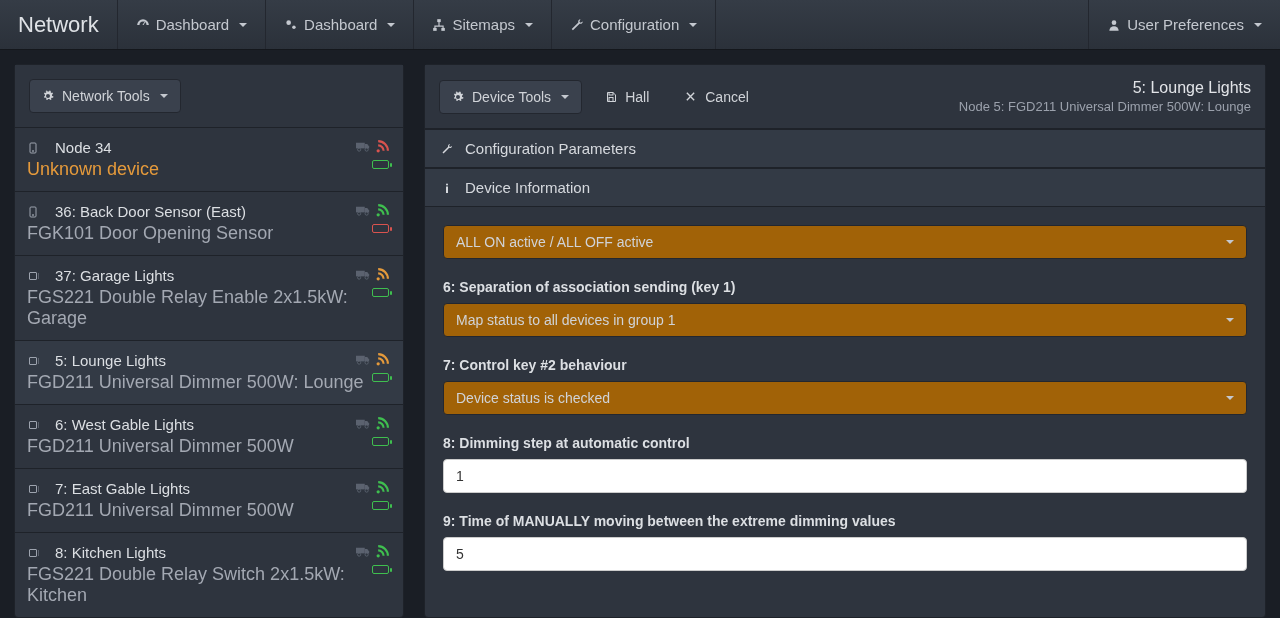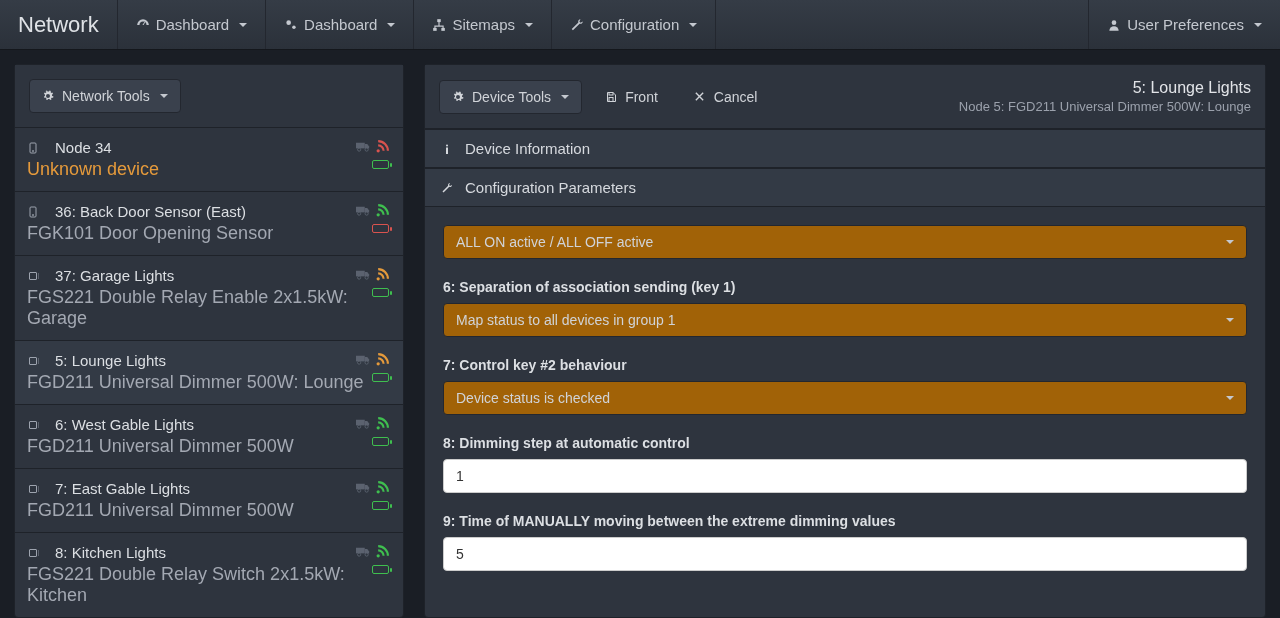--- a/index.html
+++ b/index.html
@@ -508,55 +508,55 @@
         <span class="caret"></span>
       </button>
       <button class="btn ghost">
         <span class="icon">
           <svg width="12" height="12" viewBox="0 0 24 24" fill="none" stroke="currentColor" stroke-width="2">
               <path d="M5 3h11l5 5v13H5z"></path>
               <rect x="8" y="3" width="8" height="5"></rect>
               <rect x="8" y="13" width="8" height="8"></rect>
             </svg>
         </span>
-        <span>Front</span>
+        <span>Hall</span>
       </button>
       <button class="btn ghost">
         <span class="icon">
           <svg width="11" height="11" viewBox="0 0 24 24" stroke="currentColor" stroke-width="3">
               <path d="M4 4l16 16M20 4L4 20"></path>
             </svg>
         </span>
         <span>Cancel</span>
       </button>
       <div class="content-head-right">
         <div class="content-title">5: Lounge Lights</div>
         <div class="content-sub">Node 5: FGD211 Universal Dimmer 500W: Lounge</div>
       </div>
     </div>
 
     <div class="section-header">
       <span class="icon">
         <svg width="12" height="12" viewBox="0 0 24 24" fill="currentColor">
+            <path d="M22 6a4 4 0 01-5.5 3.7L5 21l-2-2L14.3 7.5A4 4 0 0118 2l-2 4 2 2 4-2z"></path>
+          </svg>
+      </span>
+      <span>Configuration Parameters</span>
+    </div>
+
+    <div class="section-header">
+      <span class="icon">
+        <svg width="12" height="12" viewBox="0 0 24 24" fill="currentColor">
             <circle cx="12" cy="5" r="2"></circle>
             <rect x="10" y="9" width="4" height="13"></rect>
           </svg>
       </span>
       <span>Device Information</span>
     </div>
 
-    <div class="section-header">
-      <span class="icon">
-        <svg width="12" height="12" viewBox="0 0 24 24" fill="currentColor">
-            <path d="M22 6a4 4 0 01-5.5 3.7L5 21l-2-2L14.3 7.5A4 4 0 0118 2l-2 4 2 2 4-2z"></path>
-          </svg>
-      </span>
-      <span>Configuration Parameters</span>
-    </div>
-
     <div class="params" id="params">
         <div class="param">
           <div class="select">
             <span>ALL ON active / ALL OFF active</span>
             <span class="caret"></span>
           </div>
         </div>
         <div class="param">
           <div class="param-label">6: Separation of association sending (key 1)</div>
           <div class="select">

